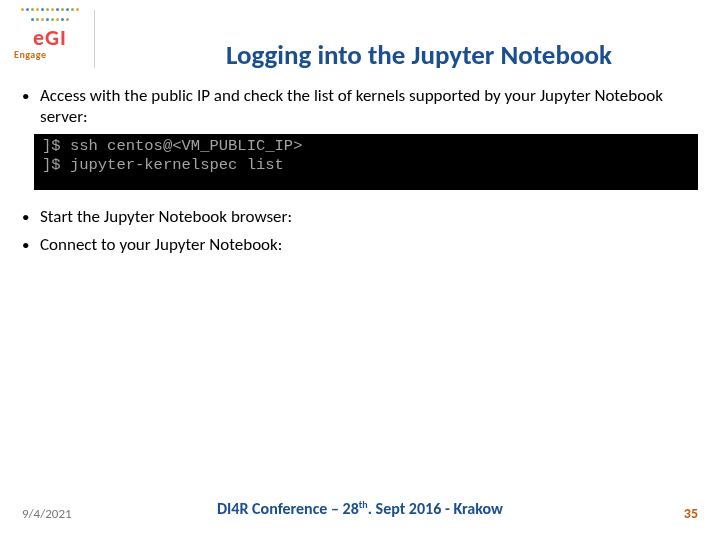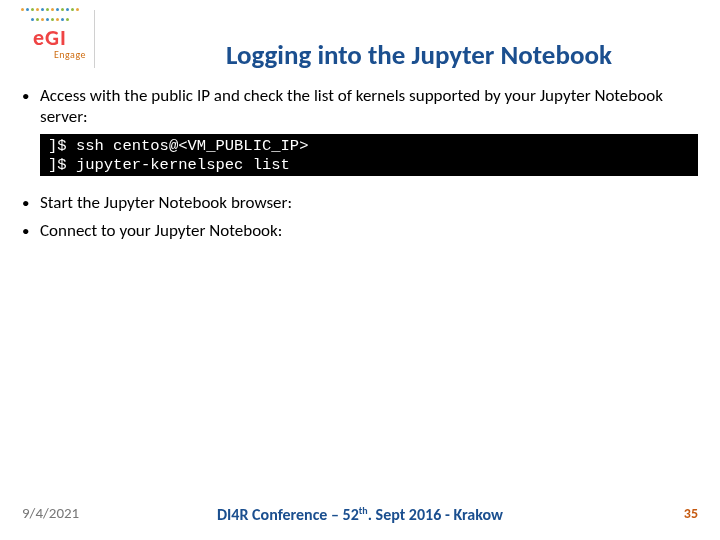--- a/index.html
+++ b/index.html
@@ -32,23 +32,23 @@
   .logo-text {
     font-size: 22px;
     font-weight: 700;
     letter-spacing: 1px;
     color: #ef4444;
     text-align: center;
     line-height: 0.9;
   }
   .logo-sub {
     font-size: 10px;
-    font-weight: 400;
+    font-weight: 700;
     color: #cf6e13;
-    text-align: right;
+    text-align: left;
     letter-spacing: 0.5px;
   }
   .divider {
     position: absolute;
     left: 94px;
     top: 10px;
     width: 1px;
     height: 58px;
     background: #d0d0d0;
   }
@@ -78,40 +78,40 @@
   .bullet .dot {
     width: 18px;
     flex-shrink: 0;
     color: #000;
     font-size: 15px;
     padding-top: 2px;
   }
   .bullet .btxt { flex: 1; }
   .term {
     background: #000;
-    color: #ffffff;
+    color: #a3a3a3;
     font-family: "Courier New", monospace;
     font-size: 15.5px;
-    padding: 3px 8px 1px;
-    margin: 4px 0 16px 18px;
+    padding: 3px 8px 15px;
+    margin: 4px 0 16px 12px;
     white-space: pre;
     line-height: 1.25;
   }
   .term.tight { margin-bottom: 10px; margin-top: 0px; }
   .footer {
     position: absolute;
     bottom: 18px;
     left: 0;
     right: 0;
     display: flex;
     align-items: baseline;
     justify-content: space-between;
     padding: 0 22px;
   }
-  .footer-date { font-size: 15px; color: #777; }
+  .footer-date { font-size: 13px; color: #777; margin-top: 8px; }
   .footer-center {
     position: absolute;
     left: 0; right: 0;
     text-align: center;
     font-size: 16px;
     font-weight: 600;
     color: #1b4f8f;
   }
   .footer-center sup { font-size: 10px; }
   .footer-page { font-size: 14px; color: #c55a11; font-weight: 600; }
@@ -165,17 +165,17 @@
 
   <div class="bullet">
     <div class="dot">•</div>
     <div class="btxt">Connect to your Jupyter Notebook:</div>
   </div>
 
 </div>
 
 <div class="footer">
   <div class="footer-center">
-    <span>DI4R Conference – 52</span><sup>th</sup><span>. Sept 2016 - Krakow</span>
+    <span>DI4R Conference – 28</span><sup>th</sup><span>. Sept 2016 - Krakow</span>
   </div>
   <div class="footer-date">9/4/2021</div>
   <div class="footer-page">35</div>
 </div>
 
 </body></html>

